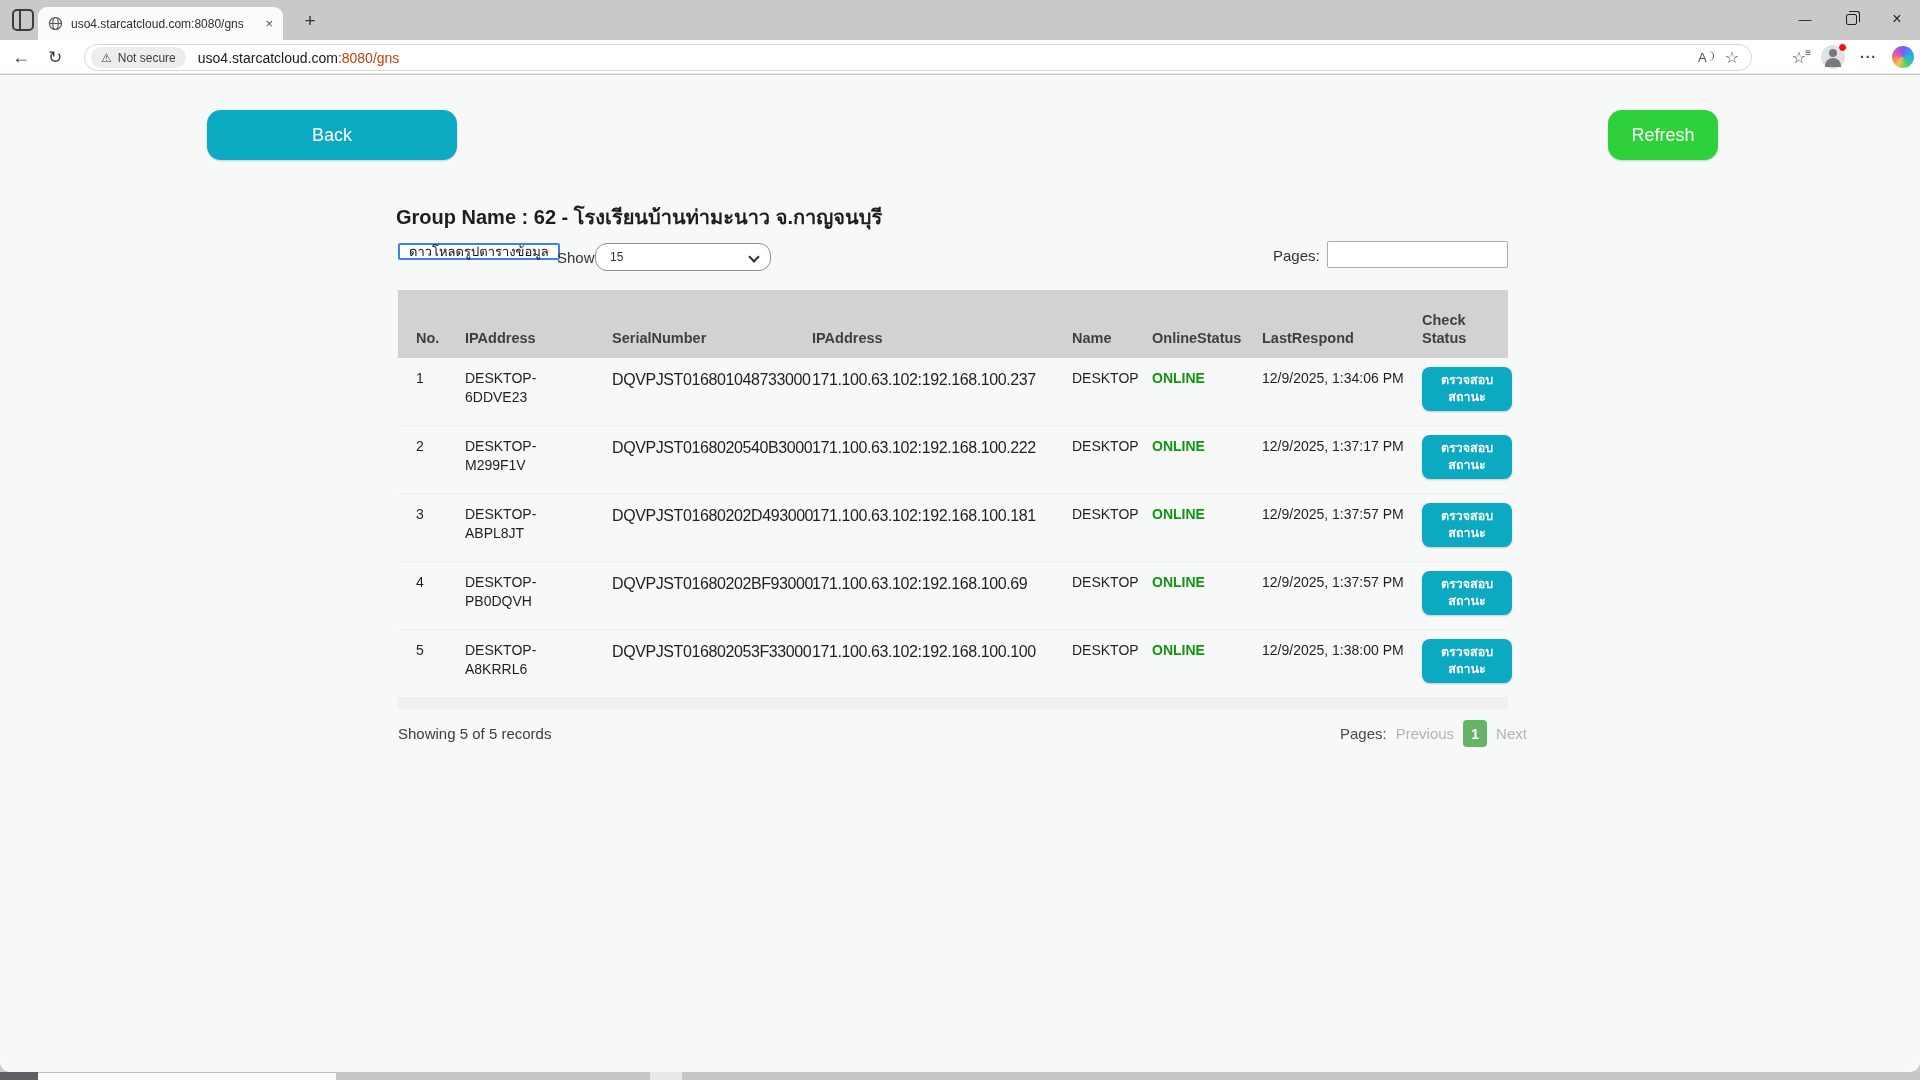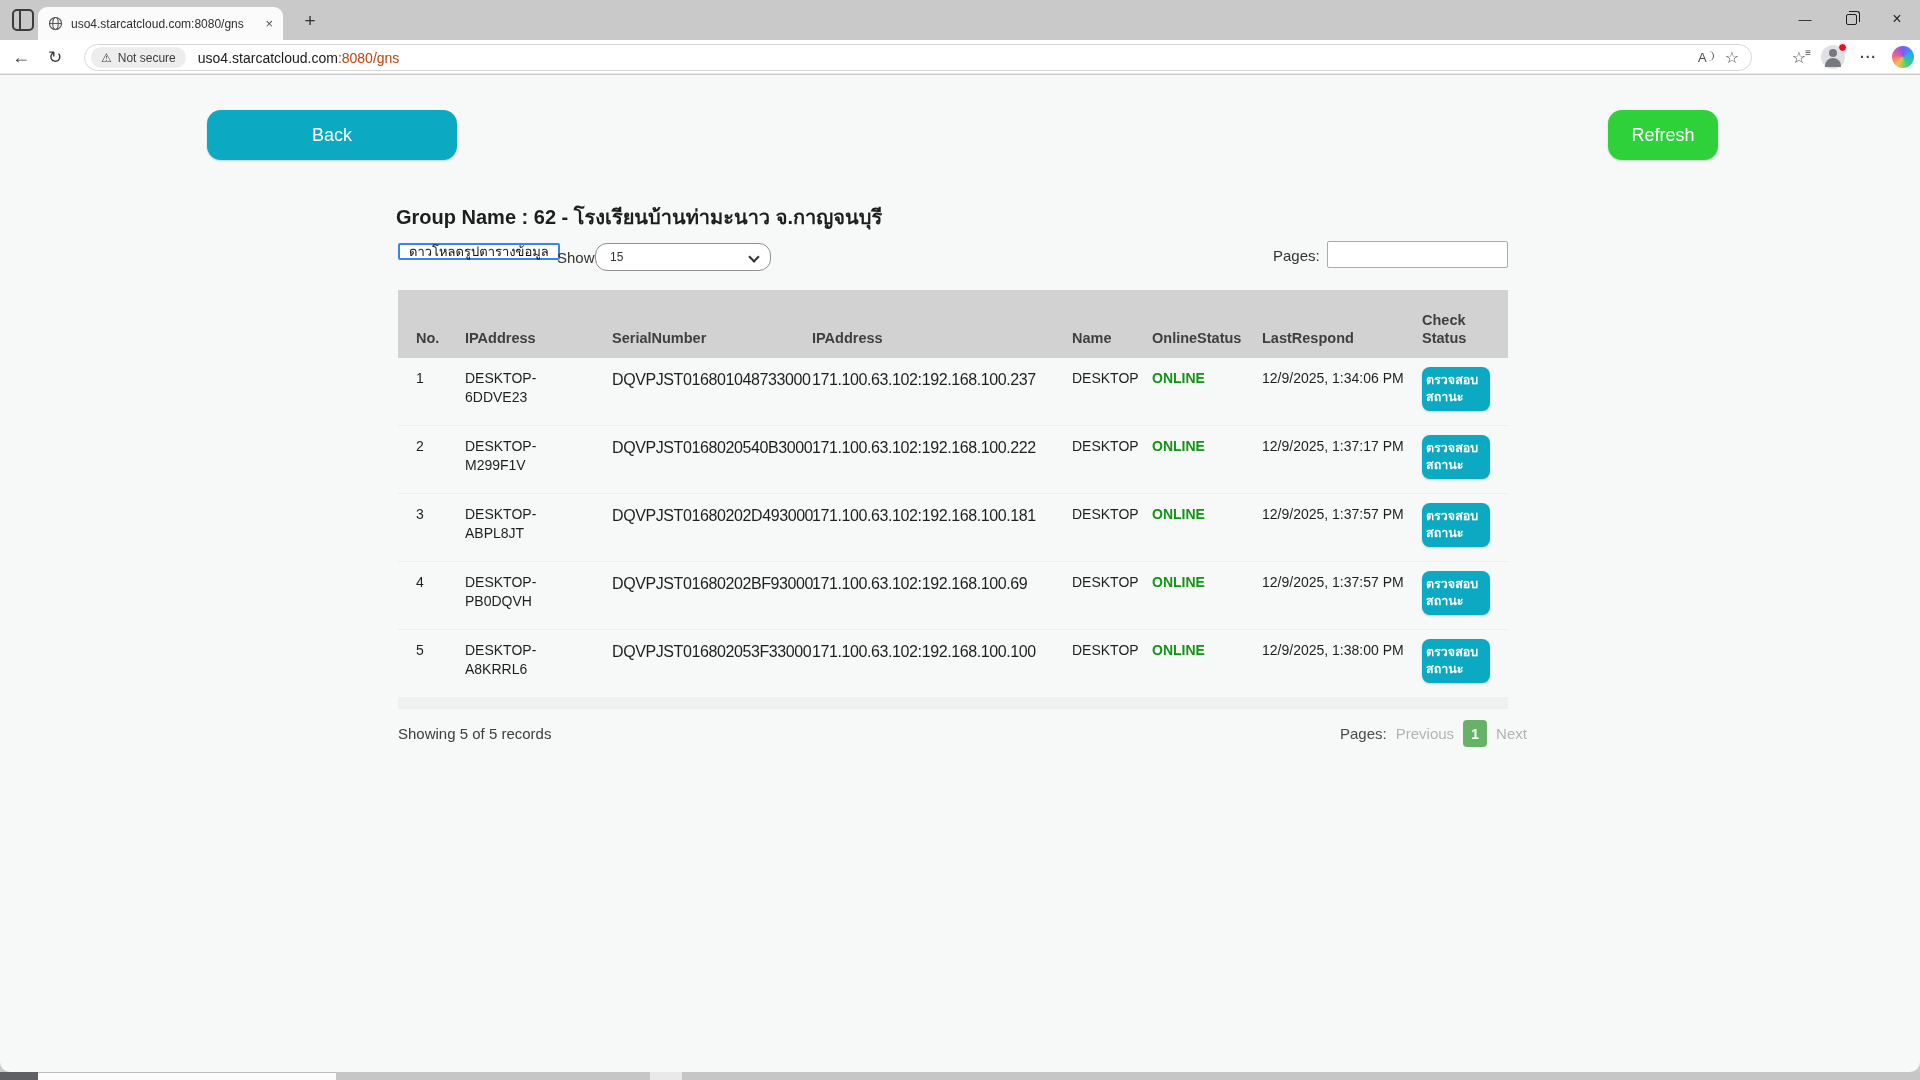--- a/index.html
+++ b/index.html
@@ -75,21 +75,21 @@
   .c-serial { width:200px; }
   .c-ip     { width:260px; }
   .c-type   { width:80px; }
   .c-online { width:110px; }
   .c-last   { width:160px; }
   .c-check  { width:86px; padding-right:0; }
   .td.c-serial, .td.c-ip { font-size:16px; letter-spacing:-0.4px; white-space:nowrap; }
   .device-wrap { display:inline-block; max-width:105px; }
   .last-wrap { display:inline-block; max-width:148px; }
   .online-txt { font-weight:bold; color:#149414; font-size:14px; }
-  .row-check-btn { display:block; width:68px; margin-top:-2px; padding:5px 4px; background:#0ca9c3; color:#fff; border:none; border-radius:8px; font-size:12.5px; font-weight:bold; line-height:1.35; text-align:left; box-shadow:0 1px 2px rgba(0,0,0,.2); cursor:pointer; font-family:inherit; }
+  .row-check-btn { display:block; width:90px; margin-top:-2px; padding:5px 4px; background:#0ca9c3; color:#fff; border:none; border-radius:8px; font-size:12.5px; font-weight:bold; line-height:1.35; text-align:center; box-shadow:0 1px 2px rgba(0,0,0,.2); cursor:pointer; font-family:inherit; }
   .table-bottom { height:11px; background:#f0f0f0; }
 
   
   .showing { position:absolute; left:398px; top:650px; font-size:15px; color:#3c3c3c; }
   .pagination { position:absolute; left:1340px; top:645px; display:flex; align-items:center; gap:9px; }
   .pages-label { font-size:15px; color:#4a4a4a; }
   .page-ghost { font-size:15px; color:#b3b3b3; }
   .page-badge { width:24px; height:27px; border-radius:4px; background:#66b266; color:#fff; font-size:14px; font-weight:bold; display:flex; align-items:center; justify-content:center; }
 
   

